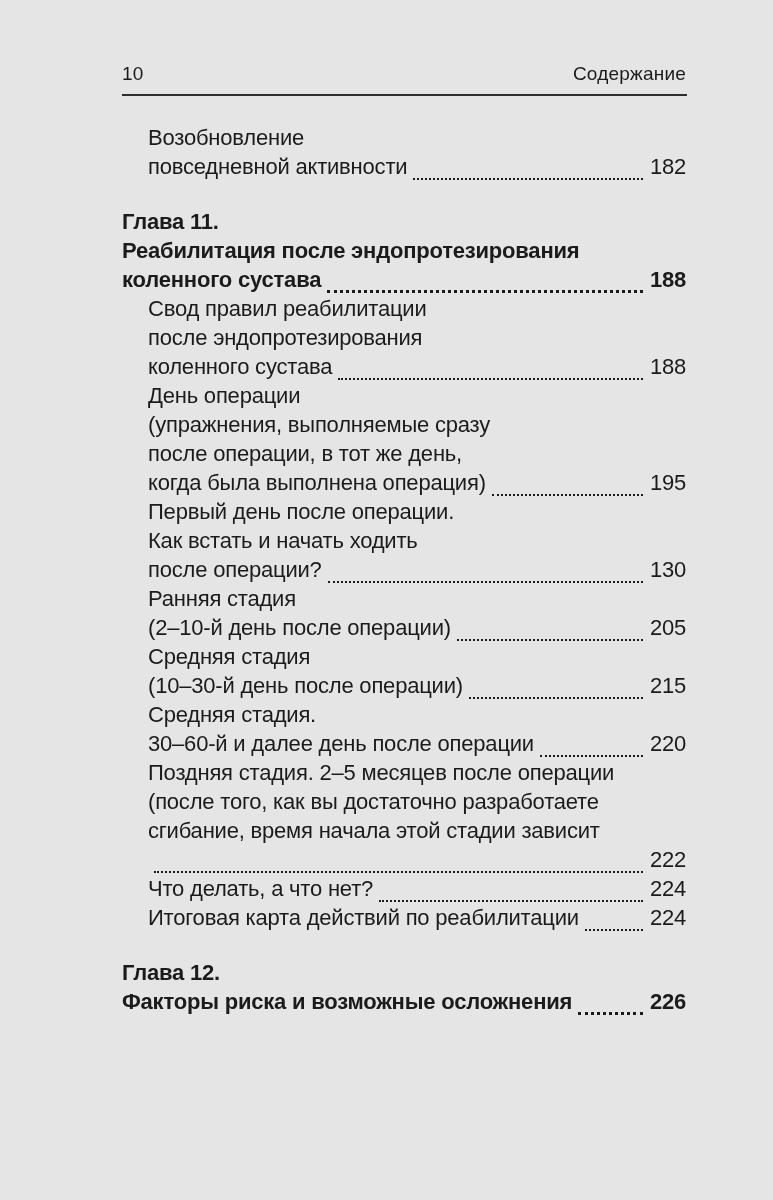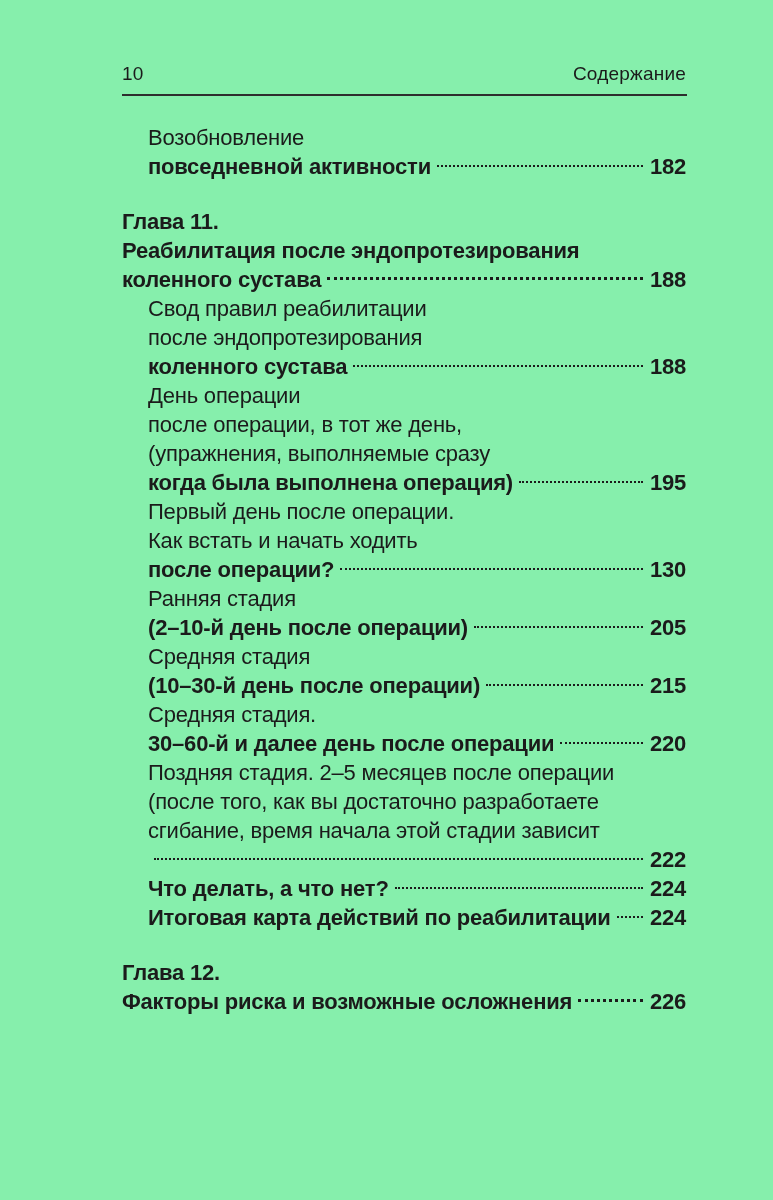--- a/index.html
+++ b/index.html
@@ -4,21 +4,21 @@
 <style>
   html, body {
     margin: 0;
     padding: 0;
     background: #ffffff;
   }
   .page {
     position: relative;
     width: 773px;
     height: 1200px;
-    background: #86efac;
+    background: #e5e5e5;
     font-family: "Liberation Sans", "DejaVu Sans", sans-serif;
     color: #1b1b1b;
     overflow: hidden;
   }
   
   .folio {
     position: absolute;
     left: 122px;
     top: 63px;
     font-size: 19px;
@@ -58,22 +58,21 @@
     margin-top: 26px;
     font-weight: bold;
   }
   .entry.sub .line { padding-left: 26px; }
   .line {
     line-height: 29px;
     white-space: nowrap;
   }
   .line.with-page {
     display: flex;
-    align-items: center;
-    font-weight: bold;
+    align-items: flex-end;
   }
   .line .txt { flex: 0 0 auto; }
   .leader {
     flex: 1 1 auto;
     min-width: 12px;
     border-bottom: 2.6px dotted #1b1b1b;
     margin: 0 7px 0 6px;
     position: relative;
     top: -1px;
   }
@@ -110,22 +109,22 @@
         <div class="line"><span class="txt">Свод правил реабилитации</span></div>
         <div class="line"><span class="txt">после эндопротезирования</span></div>
         <div class="line with-page">
           <span class="txt">коленного сустава</span>
           <span class="leader"></span>
           <span class="pg">188</span>
         </div>
       </div>
       <div class="entry sub">
         <div class="line"><span class="txt">День операции</span></div>
+        <div class="line"><span class="txt">(упражнения, выполняемые сразу</span></div>
         <div class="line"><span class="txt">после операции, в тот же день,</span></div>
-        <div class="line"><span class="txt">(упражнения, выполняемые сразу</span></div>
         <div class="line with-page">
           <span class="txt">когда была выполнена операция)</span>
           <span class="leader"></span>
           <span class="pg">195</span>
         </div>
       </div>
       <div class="entry sub">
         <div class="line"><span class="txt">Первый день после операции.</span></div>
         <div class="line"><span class="txt">Как встать и начать ходить</span></div>
         <div class="line with-page">

